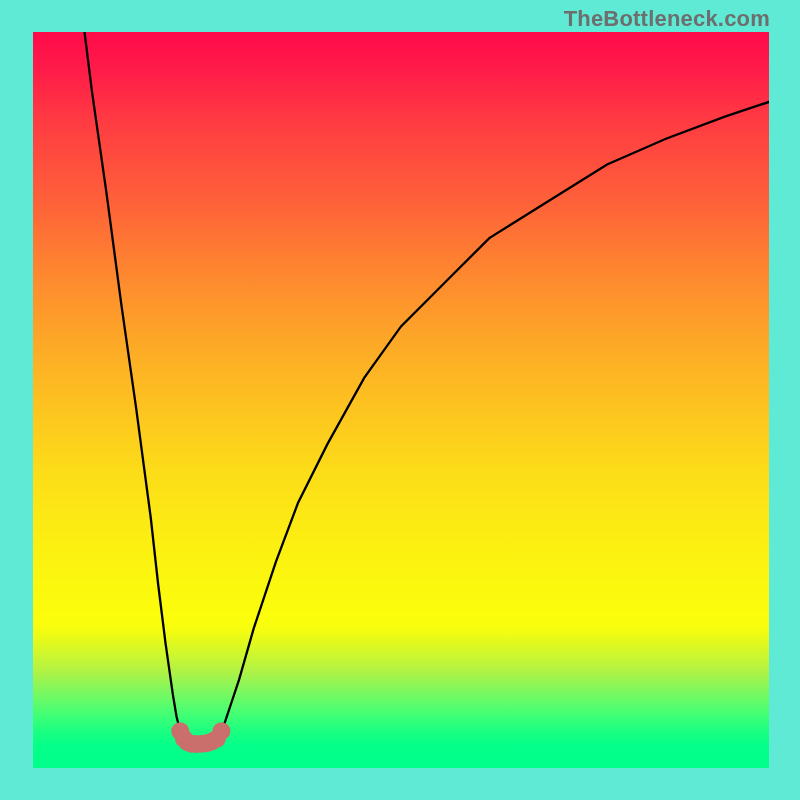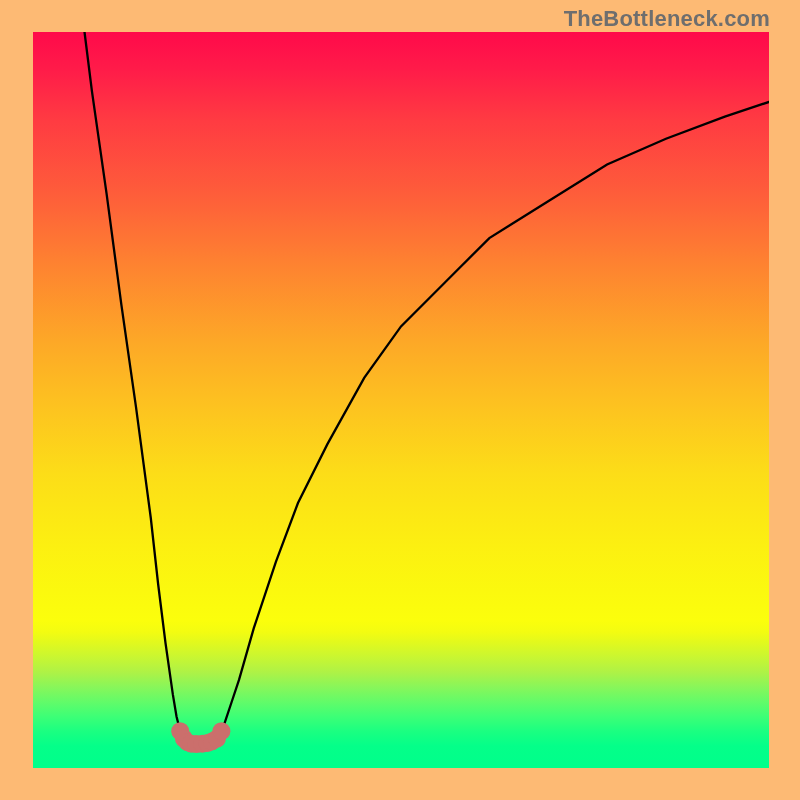--- a/index.html
+++ b/index.html
@@ -10,21 +10,21 @@
     overflow: hidden;
     background: #000;
     font-family: Arial, Helvetica, sans-serif;
   }
   .frame {
     position: absolute;
     left: 0;
     top: 0;
     width: 800px;
     height: 800px;
-    background: #fdba74;
+    background: #5eead4;
   }
   .plot-area {
     position: absolute;
     left: 33px;
     top: 32px;
     width: 736px;
     height: 736px;
     overflow: hidden;
   }
   .gradient-bg {

